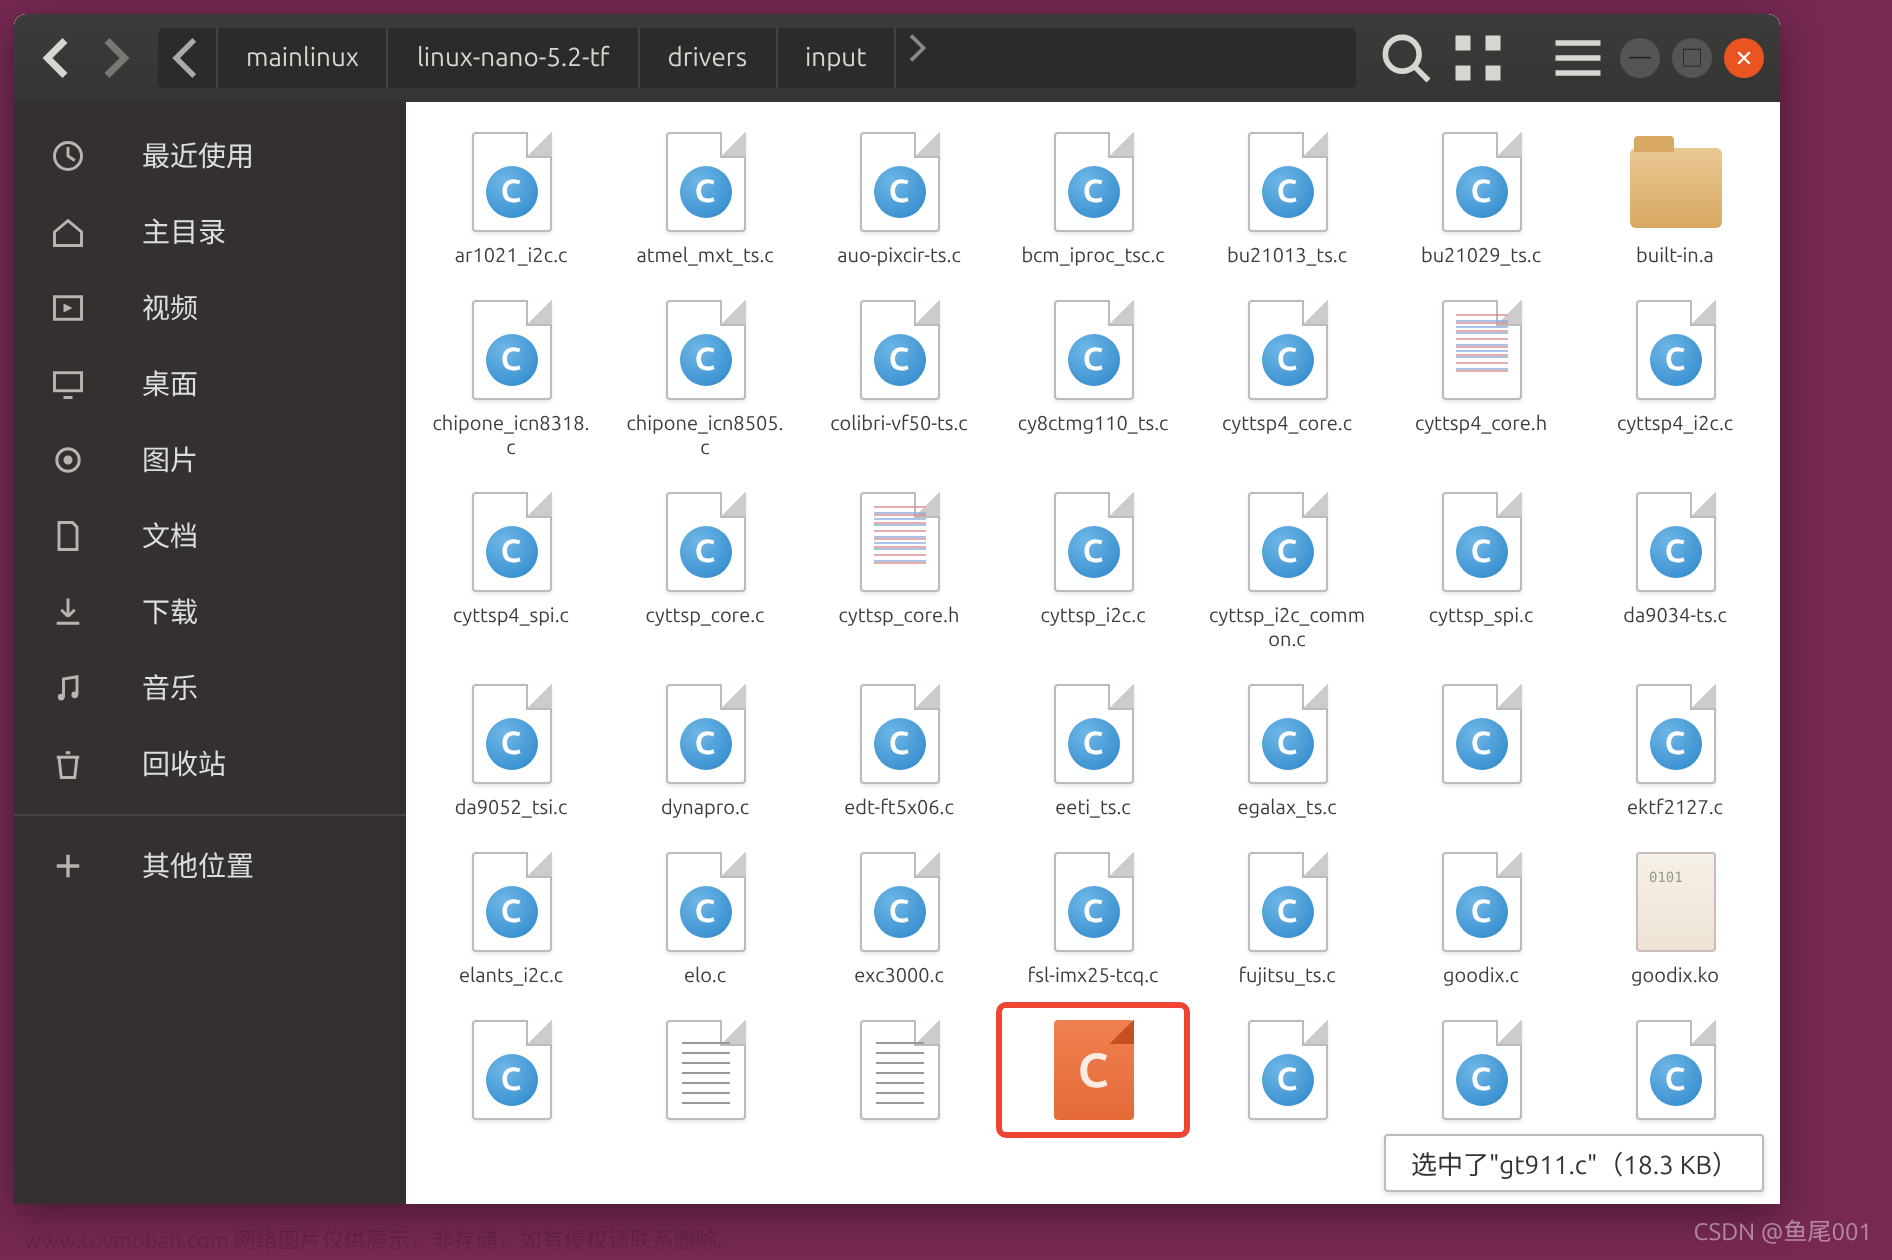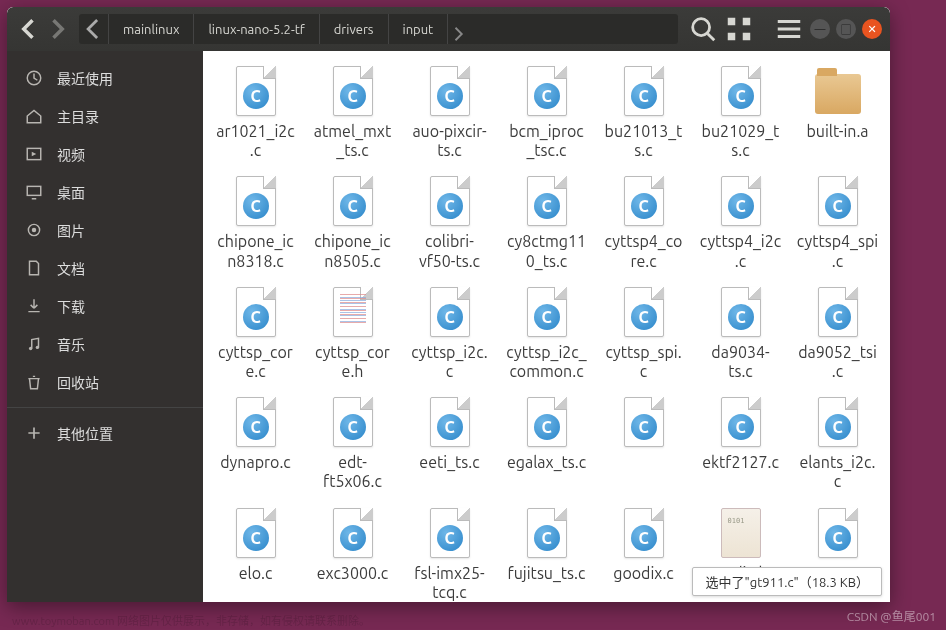--- a/index.html
+++ b/index.html
@@ -1,40 +1,40 @@
 <!DOCTYPE html>
 <html><head>
 <meta charset="utf-8">
 <style>
 * { margin:0; padding:0; box-sizing:border-box; font-family:"Ubuntu","Noto Sans CJK SC",sans-serif; }
 body { background:#772953; width:946px; height:630px; overflow:hidden; position:relative; }
 .window { position:absolute; left:7px; top:7px; width:883px; height:595px; background:#fff; border-radius:6px 6px 0 0; box-shadow:0 5px 20px rgba(0,0,0,.4); display:flex; flex-direction:column; overflow:hidden; }
 .titlebar { height:44px; background:linear-gradient(#3b3b39,#353533); display:flex; align-items:center; padding:0 8px; color:#d7d7d2; border-radius:6px 6px 0 0; }
 .nav-arrows { display:flex; gap:0; margin-right:8px; }
 .nav-btn { width:28px; height:30px; display:flex; align-items:center; justify-content:center; background:transparent; border:none; color:#d7d7d2; cursor:pointer; border-radius:3px; }
-.pathbar { display:flex; align-items:flex-end; background:#2b2b29; border-radius:3px; height:30px; overflow:hidden; flex:1; margin-right:10px; }
+.pathbar { display:flex; align-items:flex-start; background:#2b2b29; border-radius:3px; height:30px; overflow:hidden; flex:1; margin-right:10px; }
 .path-icon { width:30px; display:flex; align-items:center; justify-content:center; color:#aaa; border-right:1px solid #444; height:100%; }
 .crumb { padding:0 14px; height:100%; display:flex; align-items:center; font-size:13px; color:#d7d7d2; border-right:1px solid #444; cursor:pointer; }
 .crumb.active { color:#fff; font-weight:500; }
 .path-end { width:20px; color:#888; display:flex; align-items:center; justify-content:center; }
 .title-right { display:flex; align-items:center; gap:6px; }
 .icon-btn { width:30px; height:30px; display:flex; align-items:center; justify-content:center; color:#d7d7d2; cursor:pointer; border-radius:3px; }
 .win-ctrl { width:20px; height:20px; border-radius:50%; display:flex; align-items:center; justify-content:center; font-size:11px; cursor:pointer; }
 .win-min { background:#555; color:#222; }
 .win-max { background:#555; color:#222; }
 .win-close { background:#e95420; color:#fff; }
 .body { flex:1; display:flex; overflow:hidden; }
 .sidebar { width:196px; background:#33302f; color:#ccc; padding-top:8px; overflow-y:auto; }
-.side-item { display:flex; align-items:center; gap:14px; padding:9px 18px; font-size:14px; cursor:pointer; color:#ddd; }
+.side-item { display:flex; align-items:center; gap:28px; padding:9px 18px; font-size:14px; cursor:pointer; color:#ddd; }
 .side-icon { width:18px; height:18px; display:flex; align-items:center; justify-content:center; color:#b8b5b1; }
 .content { flex:1; background:#fff; overflow-y:auto; padding:8px 6px 70px; position:relative; }
 .grid { display:grid; grid-template-columns:repeat(7,1fr); gap:4px 4px; }
 .file { display:flex; flex-direction:column; align-items:center; padding:4px 2px; border-radius:3px; cursor:pointer; position:relative; }
 .file-icon { width:48px; height:56px; position:relative; display:flex; align-items:center; justify-content:center; }
-.file-name { font-size:16px; color:#3c3c3c; text-align:center; line-height:1.2; margin-top:2px; word-break:break-word; max-width:88px; padding:1px 3px; border-radius:2px; }
+.file-name { font-size:10px; color:#3c3c3c; text-align:center; line-height:1.2; margin-top:2px; word-break:break-word; max-width:88px; padding:1px 3px; border-radius:2px; }
 .file.highlight { outline:3px solid #e43; outline-offset:-1px; }
 .statusbar { position:absolute; right:8px; bottom:6px; background:#fff; border:1px solid #bbb; border-radius:2px; padding:4px 12px; font-size:13px; color:#333; box-shadow:0 1px 3px rgba(0,0,0,.15); }
 .watermark1 { position:absolute; left:12px; bottom:2px; font-size:11px; color:rgba(0,0,0,.15); }
 .watermark2 { position:absolute; right:10px; bottom:6px; font-size:12px; color:rgba(255,255,255,.45);text-align:center; }
 
 .paper { width:40px; height:50px; background:#fff; border:1px solid #bbb; border-radius:2px; position:relative; box-shadow:0 1px 2px rgba(0,0,0,.1); }
 .paper::before { content:""; position:absolute; top:-1px; right:-1px; width:12px; height:12px; background:linear-gradient(135deg,#fff 48%,#ccc 50%); border-bottom:1px solid #bbb; border-left:1px solid #bbb; }
 .c-badge { position:absolute; bottom:6px; left:50%; transform:translateX(-50%); width:26px; height:26px; border-radius:50%; background:radial-gradient(circle at 35% 30%,#6fb7e8,#2a85c8); display:flex; align-items:center; justify-content:center; color:#fff; font-weight:bold; font-size:16px; }
 .h-lines2 { position:absolute; top:6px; left:6px; right:6px; height:30px; background:repeating-linear-gradient(#d88 0 1px,transparent 1px 4px),repeating-linear-gradient(#8ad 0 1px,transparent 1px 3px); opacity:.7; }
 .folder { width:46px; height:40px; background:linear-gradient(#e9c893,#d9a862); border-radius:3px; position:relative; margin-top:6px; }
@@ -291,20 +291,28 @@
             <div class="file-icon">
               <div class="paper">
                 <div class="c-badge">C</div>
               </div>
             </div>
             <div class="file-name">cyttsp4_core.c</div>
           </div>
           <div class="file">
             <div class="file-icon">
               <div class="paper">
+                <div class="h-lines2"></div>
+              </div>
+            </div>
+            <div class="file-name">cyttsp4_core.h</div>
+          </div>
+          <div class="file">
+            <div class="file-icon">
+              <div class="paper">
                 <div class="c-badge">C</div>
               </div>
             </div>
             <div class="file-name">cyttsp4_i2c.c</div>
           </div>
           <div class="file">
             <div class="file-icon">
               <div class="paper">
                 <div class="c-badge">C</div>
               </div>

